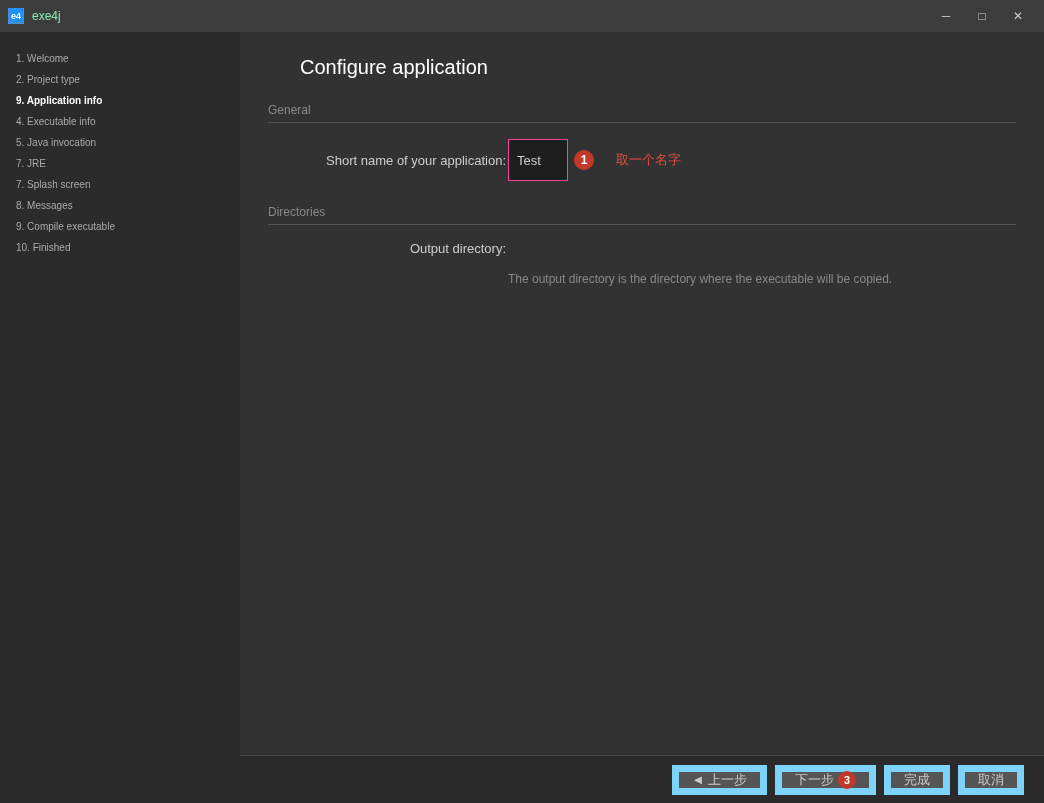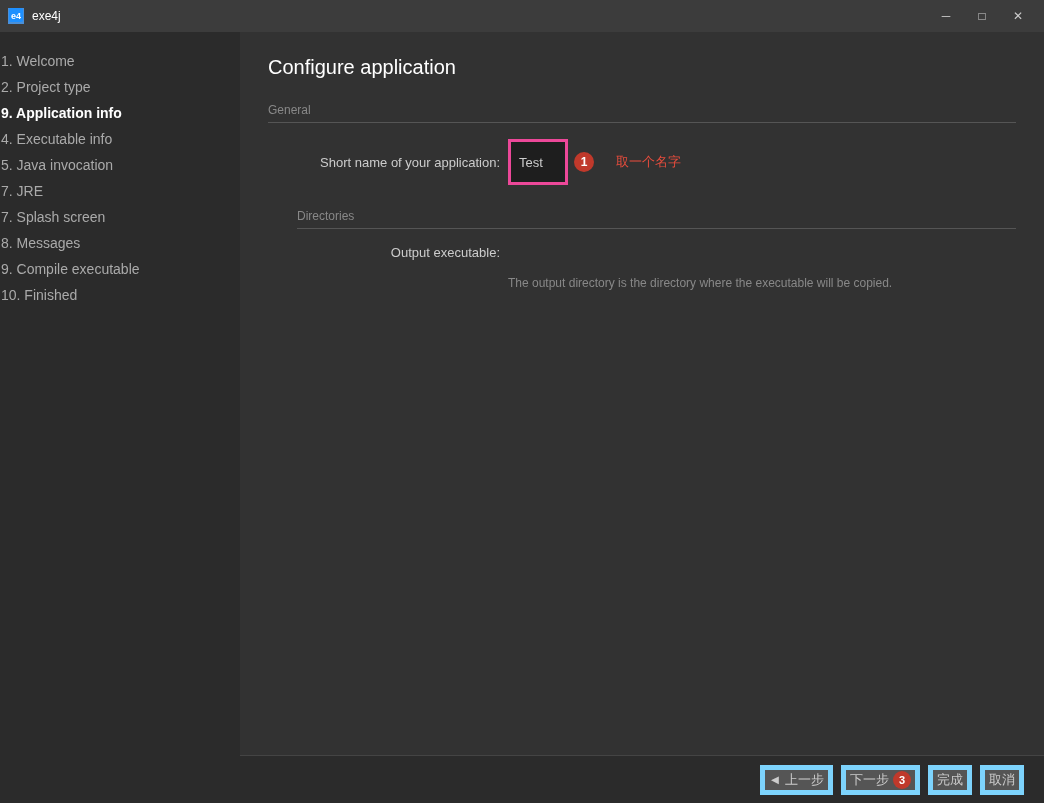--- a/index.html
+++ b/index.html
@@ -29,21 +29,21 @@
       background: #4a90d9;
       display: flex;
       align-items: flex-start;
       justify-content: center;
       font-size: 10px;
       color: white;
       font-weight: bold;
     }
     .titlebar-title {
       font-size: 12px;
-      color: #ffffff;
+      color: #86efac;
       flex: 1;
     }
     .titlebar-controls {
       display: flex;
       gap: 0;
     }
     .titlebar-btn {
       width: 36px;
       height: 32px;
       display: flex;
@@ -63,22 +63,22 @@
     }
 
     
     .sidebar {
       width: 240px;
       background: #2b2b2b;
       padding: 16px 0;
       flex-shrink: 0;
     }
     .sidebar-item {
-      padding: 5px 1px;
-      font-size: 14px;
+      padding: 5px 16px;
+      font-size: 10px;
       color: #aaaaaa;
       cursor: pointer;
       white-space: nowrap;
     }
     .sidebar-item.active {
       color: #ffffff;
       font-weight: bold;
     }
 
     
@@ -93,20 +93,21 @@
       flex: 1;
       padding: 24px 28px;
       overflow-y: auto;
     }
 
     .page-title {
       font-size: 20px;
       font-weight: 300;
       color: #ffffff;
       margin-bottom: 24px;
+      margin-left: 32px;
     }
 
     
     .section-label {
       font-size: 12px;
       color: #888888;
       border-bottom: 1px solid #555555;
       padding-bottom: 5px;
       margin-bottom: 16px;
     }
@@ -116,27 +117,27 @@
       align-items: center;
       margin-bottom: 16px;
       margin-left: 20px;
     }
 
     .form-label {
       font-size: 13px;
       color: #cccccc;
       min-width: 220px;
       text-align: right;
-      padding-right: 8px;
+      padding-right: 2px;
     }
 
     .form-input {
       flex: 1;
       background: #1e1e1e;
-      border: 3px solid #ec4899;
+      border: 1px solid #ec4899;
       color: #cccccc;
       padding: 20px 8px;
       font-size: 13px;
       height: 42px;
       outline: none;
     }
 
     .form-input-wrapper {
       display: flex;
       align-items: center;
@@ -193,23 +194,23 @@
       display: flex;
       align-items: center;
       justify-content: flex-end;
       padding: 0 20px;
       gap: 8px;
       border-top: 1px solid #444444;
     }
 
     .footer-btn {
       height: 30px;
-      padding: 0 4px;
+      padding: 0 13px;
       background: #555555;
-      border: 5px solid #7dd3fc;
+      border: 7px solid #7dd3fc;
       color: #cccccc;
       font-size: 13px;
       cursor: pointer;
       display: flex;
       align-items: center;
       gap: 4px;
     }
 
     .footer-btn .btn-badge {
       width: 18px;
@@ -265,24 +266,24 @@
 
       <div class="form-row">
         <span class="form-label">Short name of your application:</span>
         <div class="form-input-wrapper">
           <input class="form-input" type="text" style="max-width: 60px;" value="Test">
           <div class="annotation-badge">1</div>
           <span class="annotation-text">取一个名字</span>
         </div>
       </div>
 
-      <div class="section-label" style="margin-top: 24px; margin-left: 29px;">Directories</div>
+      <div class="section-label" style="margin-top: 24px;">Directories</div>
 
       <div class="form-row">
-        <span class="form-label">Output executable:</span>
+        <span class="form-label">Output directory:</span>
       </div>
 
       <div class="hint-text">The output directory is the directory where the executable will be copied.</div>
     </div>
 
     <div class="footer">
       <button class="footer-btn">◄ 上一步</button>
       <button class="footer-btn">
         <span>下一步</span>
         <div class="btn-badge">3</div>

